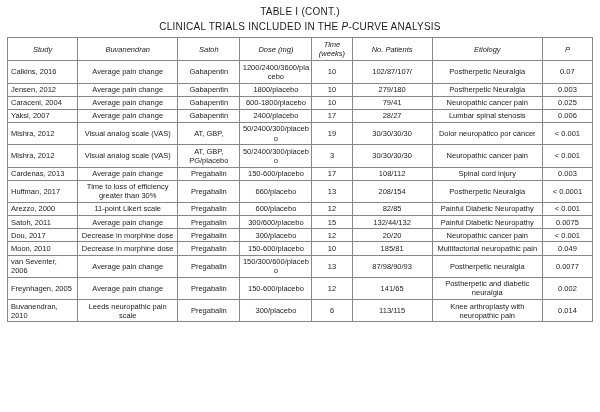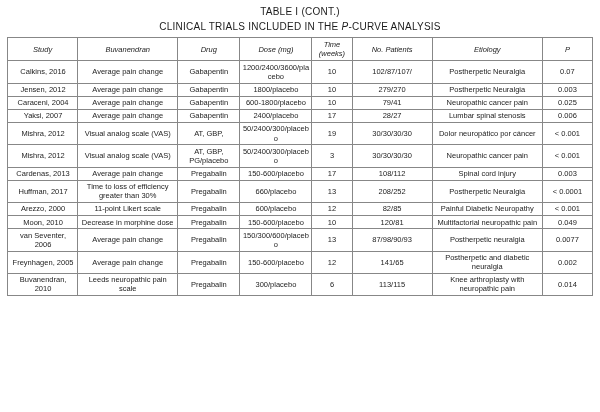--- a/index.html
+++ b/index.html
@@ -43,21 +43,21 @@
     text-align: center;
     vertical-align: middle;
     word-wrap: break-word;
   }
   th {
     font-style: italic;
     font-weight: normal;
     padding: 2px 2px;
   }
   td.col-study {
-    text-align: center;
+    text-align: left;
     padding-left: 3px;
   }
   
   .w-study    { width: 70px; }
   .w-eval     { width: 100px; }
   .w-drug     { width: 62px; }
   .w-dose     { width: 72px; }
   .w-time     { width: 40px; }
   .w-patients { width: 80px; }
   .w-etiology { width: 110px; }
@@ -81,21 +81,21 @@
       <col class="w-dose">
       <col class="w-time">
       <col class="w-patients">
       <col class="w-etiology">
       <col class="w-p">
     </colgroup>
     <thead>
       <tr>
         <th>Study</th>
         <th>Buvanendran</th>
-        <th>Drug</th>
+        <th>Satoh</th>
         <th>Dose (mg)</th>
         <th>Time (weeks)</th>
         <th>No. Patients</th>
         <th>Etiology</th>
         <th>P</th>
       </tr>
     </thead>
     <tbody>
         <tr>
           <td class="col-study">Calkins, 2016</td>
@@ -106,21 +106,21 @@
           <td class="col-patients">102/87/107/</td>
           <td class="col-etiology">Postherpetic Neuralgia</td>
           <td class="col-p">0.07</td>
         </tr>
         <tr>
           <td class="col-study">Jensen, 2012</td>
           <td class="col-evaluation">Average pain change</td>
           <td class="col-drug">Gabapentin</td>
           <td class="col-dose">1800/placebo</td>
           <td class="col-time">10</td>
-          <td class="col-patients">279/270</td>
+          <td class="col-patients">279/180</td>
           <td class="col-etiology">Postherpetic Neuralgia</td>
           <td class="col-p">0.003</td>
         </tr>
         <tr>
           <td class="col-study">Caraceni, 2004</td>
           <td class="col-evaluation">Average pain change</td>
           <td class="col-drug">Gabapentin</td>
           <td class="col-dose">600-1800/placebo</td>
           <td class="col-time">10</td>
           <td class="col-patients">79/41</td>
@@ -166,41 +166,61 @@
           <td class="col-patients">108/112</td>
           <td class="col-etiology">Spinal cord injury</td>
           <td class="col-p">0.003</td>
         </tr>
         <tr>
           <td class="col-study">Huffman, 2017</td>
           <td class="col-evaluation">Time to loss of efficiency greater than 30%</td>
           <td class="col-drug">Pregabalin</td>
           <td class="col-dose">660/placebo</td>
           <td class="col-time">13</td>
-          <td class="col-patients">208/252</td>
+          <td class="col-patients">208/154</td>
           <td class="col-etiology">Postherpetic Neuralgia</td>
           <td class="col-p">&lt; 0.0001</td>
         </tr>
         <tr>
           <td class="col-study">Arezzo, 2000</td>
           <td class="col-evaluation">11-point Likert scale</td>
           <td class="col-drug">Pregabalin</td>
           <td class="col-dose">600/placebo</td>
           <td class="col-time">12</td>
           <td class="col-patients">82/85</td>
           <td class="col-etiology">Painful Diabetic Neuropathy</td>
           <td class="col-p">&lt; 0.001</td>
         </tr>
         <tr>
+          <td class="col-study">Satoh, 2011</td>
+          <td class="col-evaluation">Average pain change</td>
+          <td class="col-drug">Pregabalin</td>
+          <td class="col-dose">300/600/placebo</td>
+          <td class="col-time">15</td>
+          <td class="col-patients">132/44/132</td>
+          <td class="col-etiology">Painful Diabetic Neuropathy</td>
+          <td class="col-p">0.0075</td>
+        </tr>
+        <tr>
+          <td class="col-study">Dou, 2017</td>
+          <td class="col-evaluation">Decrease in morphine dose</td>
+          <td class="col-drug">Pregabalin</td>
+          <td class="col-dose">300/placebo</td>
+          <td class="col-time">12</td>
+          <td class="col-patients">20/20</td>
+          <td class="col-etiology">Neuropathic cancer pain</td>
+          <td class="col-p">&lt; 0.001</td>
+        </tr>
+        <tr>
           <td class="col-study">Moon, 2010</td>
           <td class="col-evaluation">Decrease in morphine dose</td>
           <td class="col-drug">Pregabalin</td>
           <td class="col-dose">150-600/placebo</td>
           <td class="col-time">10</td>
-          <td class="col-patients">120/81</td>
+          <td class="col-patients">185/81</td>
           <td class="col-etiology">Multifactorial neuropathic pain</td>
           <td class="col-p">0.049</td>
         </tr>
         <tr>
           <td class="col-study">van Seventer, 2006</td>
           <td class="col-evaluation">Average pain change</td>
           <td class="col-drug">Pregabalin</td>
           <td class="col-dose">150/300/600/placebo</td>
           <td class="col-time">13</td>
           <td class="col-patients">87/98/90/93</td>

